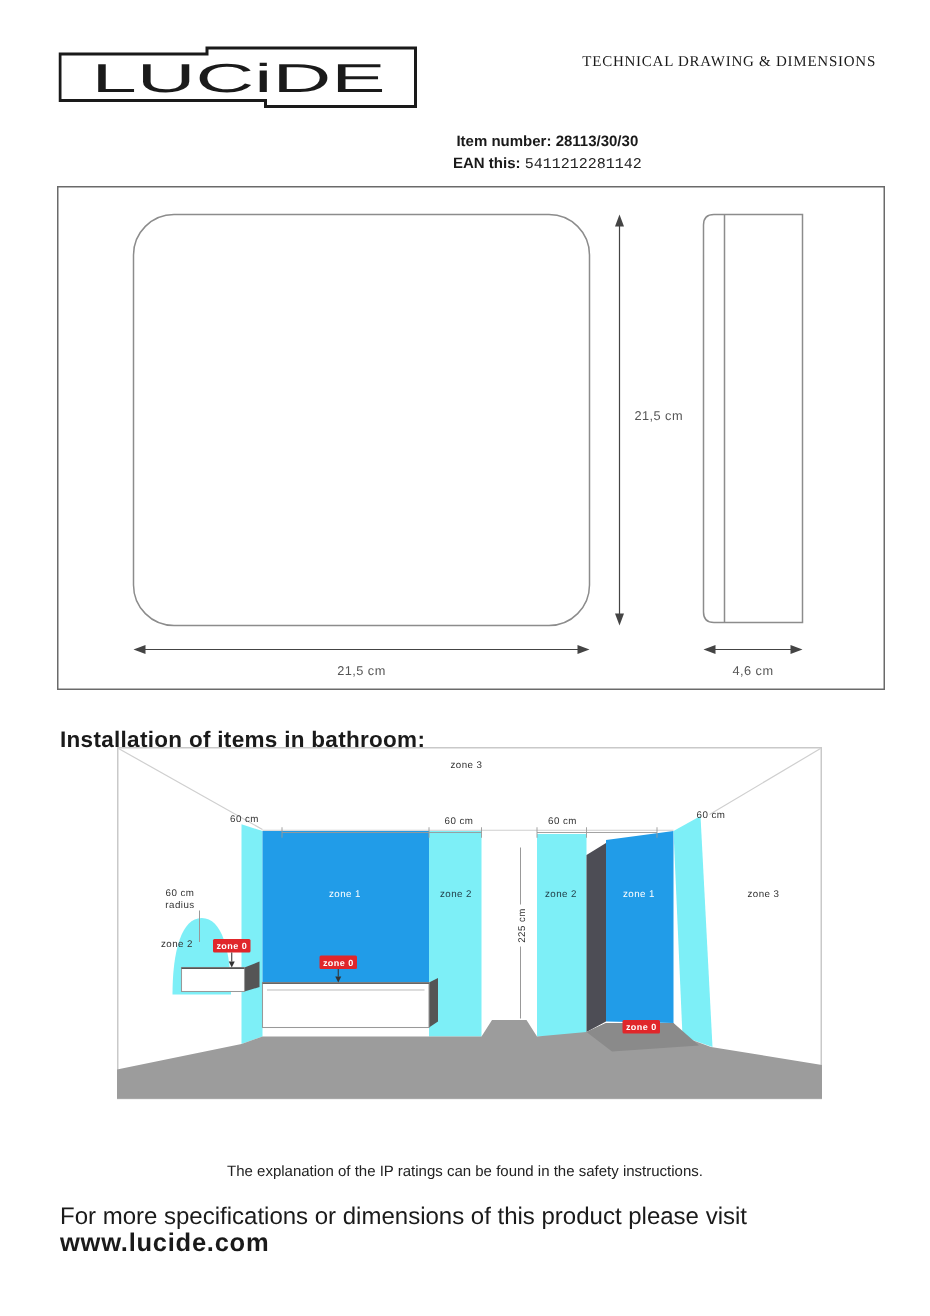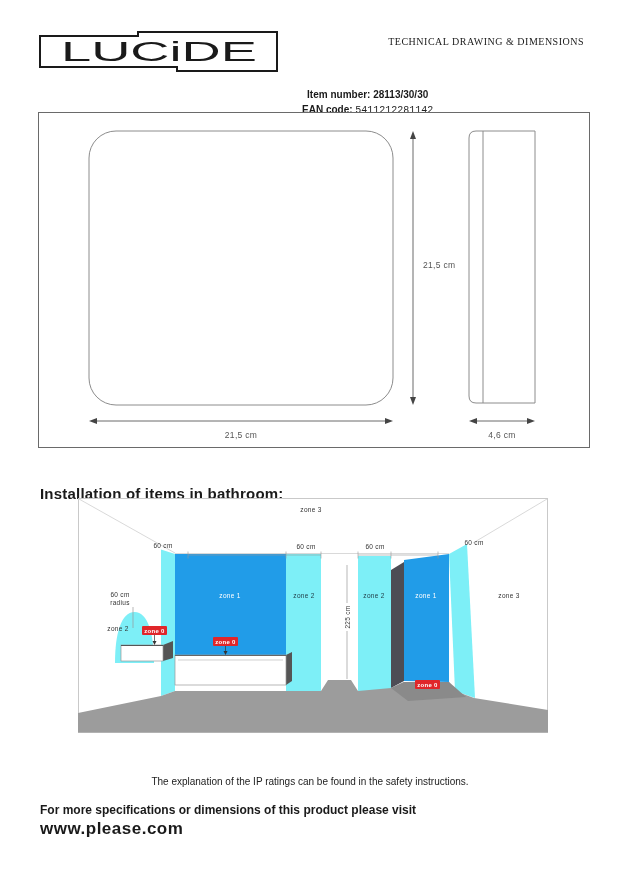--- a/index.html
+++ b/index.html
@@ -5,26 +5,26 @@
   html,body{margin:0;padding:0;background:#fff;}
   .page{position:relative;width:620px;height:877px;background:#fff;overflow:hidden;
         font-family:"Liberation Sans","DejaVu Sans",sans-serif;color:#1a1a1a;}
   .abs{position:absolute;}
   .doc-title{top:36px;right:36px;font-size:10px;letter-spacing:.5px;color:#1a1a1a;font-family:Liberation Serif, serif;}
   .product-name{left:43px;top:89px;font-size:18px;font-weight:bold;letter-spacing:.5px;}
   .item-block{left:302px;top:87px;font-size:10px;line-height:15px;text-align:center;}
   .item-block .lbl{font-weight:bold;}
   .item-block .val-b{font-weight:bold;}
   .item-block .val-n{font-weight:normal;color:#222;font-family:Liberation Mono, monospace;}
-  .drawing-panel{left:38px;top:112px;width:550px;height:334px;border:1px solid #6a6a6a;background:#fff;}
+  .drawing-panel{left:38px;top:124px;width:550px;height:334px;border:1px solid #6a6a6a;background:#fff;}
   .bath-title{left:40px;top:485px;font-size:15px;font-weight:bold;letter-spacing:.2px;}
   .bath-wrap{left:78px;top:498px;width:470px;height:235px;}
   .legend{left:0;top:733px;width:620px;height:44px;font-size:6.5px;color:#333;}
   .note{left:0;top:776px;width:620px;text-align:center;font-size:10px;color:#222;}
-  .footer-1{left:40px;top:803px;font-size:12px;font-weight:bold;}
+  .footer-1{left:40px;top:803px;font-size:16px;font-weight:normal;}
   .footer-2{left:40px;top:819px;font-size:17px;font-weight:bold;letter-spacing:.5px;}
   svg text{font-family:"Liberation Sans","DejaVu Sans",sans-serif;}
 </style>
 </head>
 <body>
 
 <div class="page">
 
   <svg class="abs" style="left:39px;top:28px;" width="240" height="48" viewBox="0 0 240 48">
     <path d="M 99 4 L 99 8 L 1 8 L 1 39 L 138 39 L 138 43 L 238 43 L 238 4 Z" fill="none" stroke="#1a1a1a" stroke-width="2"></path>
@@ -32,21 +32,21 @@
   </svg>
 
   <div class="abs doc-title">TECHNICAL DRAWING &amp; DIMENSIONS</div>
 
   <div class="abs item-block">
     <div>
       <span class="lbl">Item number:</span>
       <span class="val-b">28113/30/30</span>
     </div>
     <div>
-      <span class="lbl">EAN code:</span>
+      <span class="lbl">EAN this:</span>
       <span class="val-n">5411212281142</span>
     </div>
   </div>
 
   <div class="abs drawing-panel">
     <svg width="550" height="334" viewBox="0 0 550 334">
 
       <rect x="50" y="18" width="304" height="274" rx="27" fill="#fff" stroke="#8c8c8c" stroke-width="1"></rect>
 
       <path d="M 496 18 L 437 18 Q 430 18 430 25 L 430 283 Q 430 290 437 290 L 496 290 Z" fill="#fff" stroke="#8c8c8c" stroke-width="1"></path>
@@ -185,15 +185,15 @@
 
     
     
     
     
   </div>
 
   <div class="abs note">The explanation of the IP ratings can be found in the safety instructions.</div>
 
   <div class="abs footer-1">For more specifications or dimensions of this product please visit</div>
-  <div class="abs footer-2">www.please.com</div>
+  <div class="abs footer-2">www.lucide.com</div>
 
 </div>
 
 </body></html>

